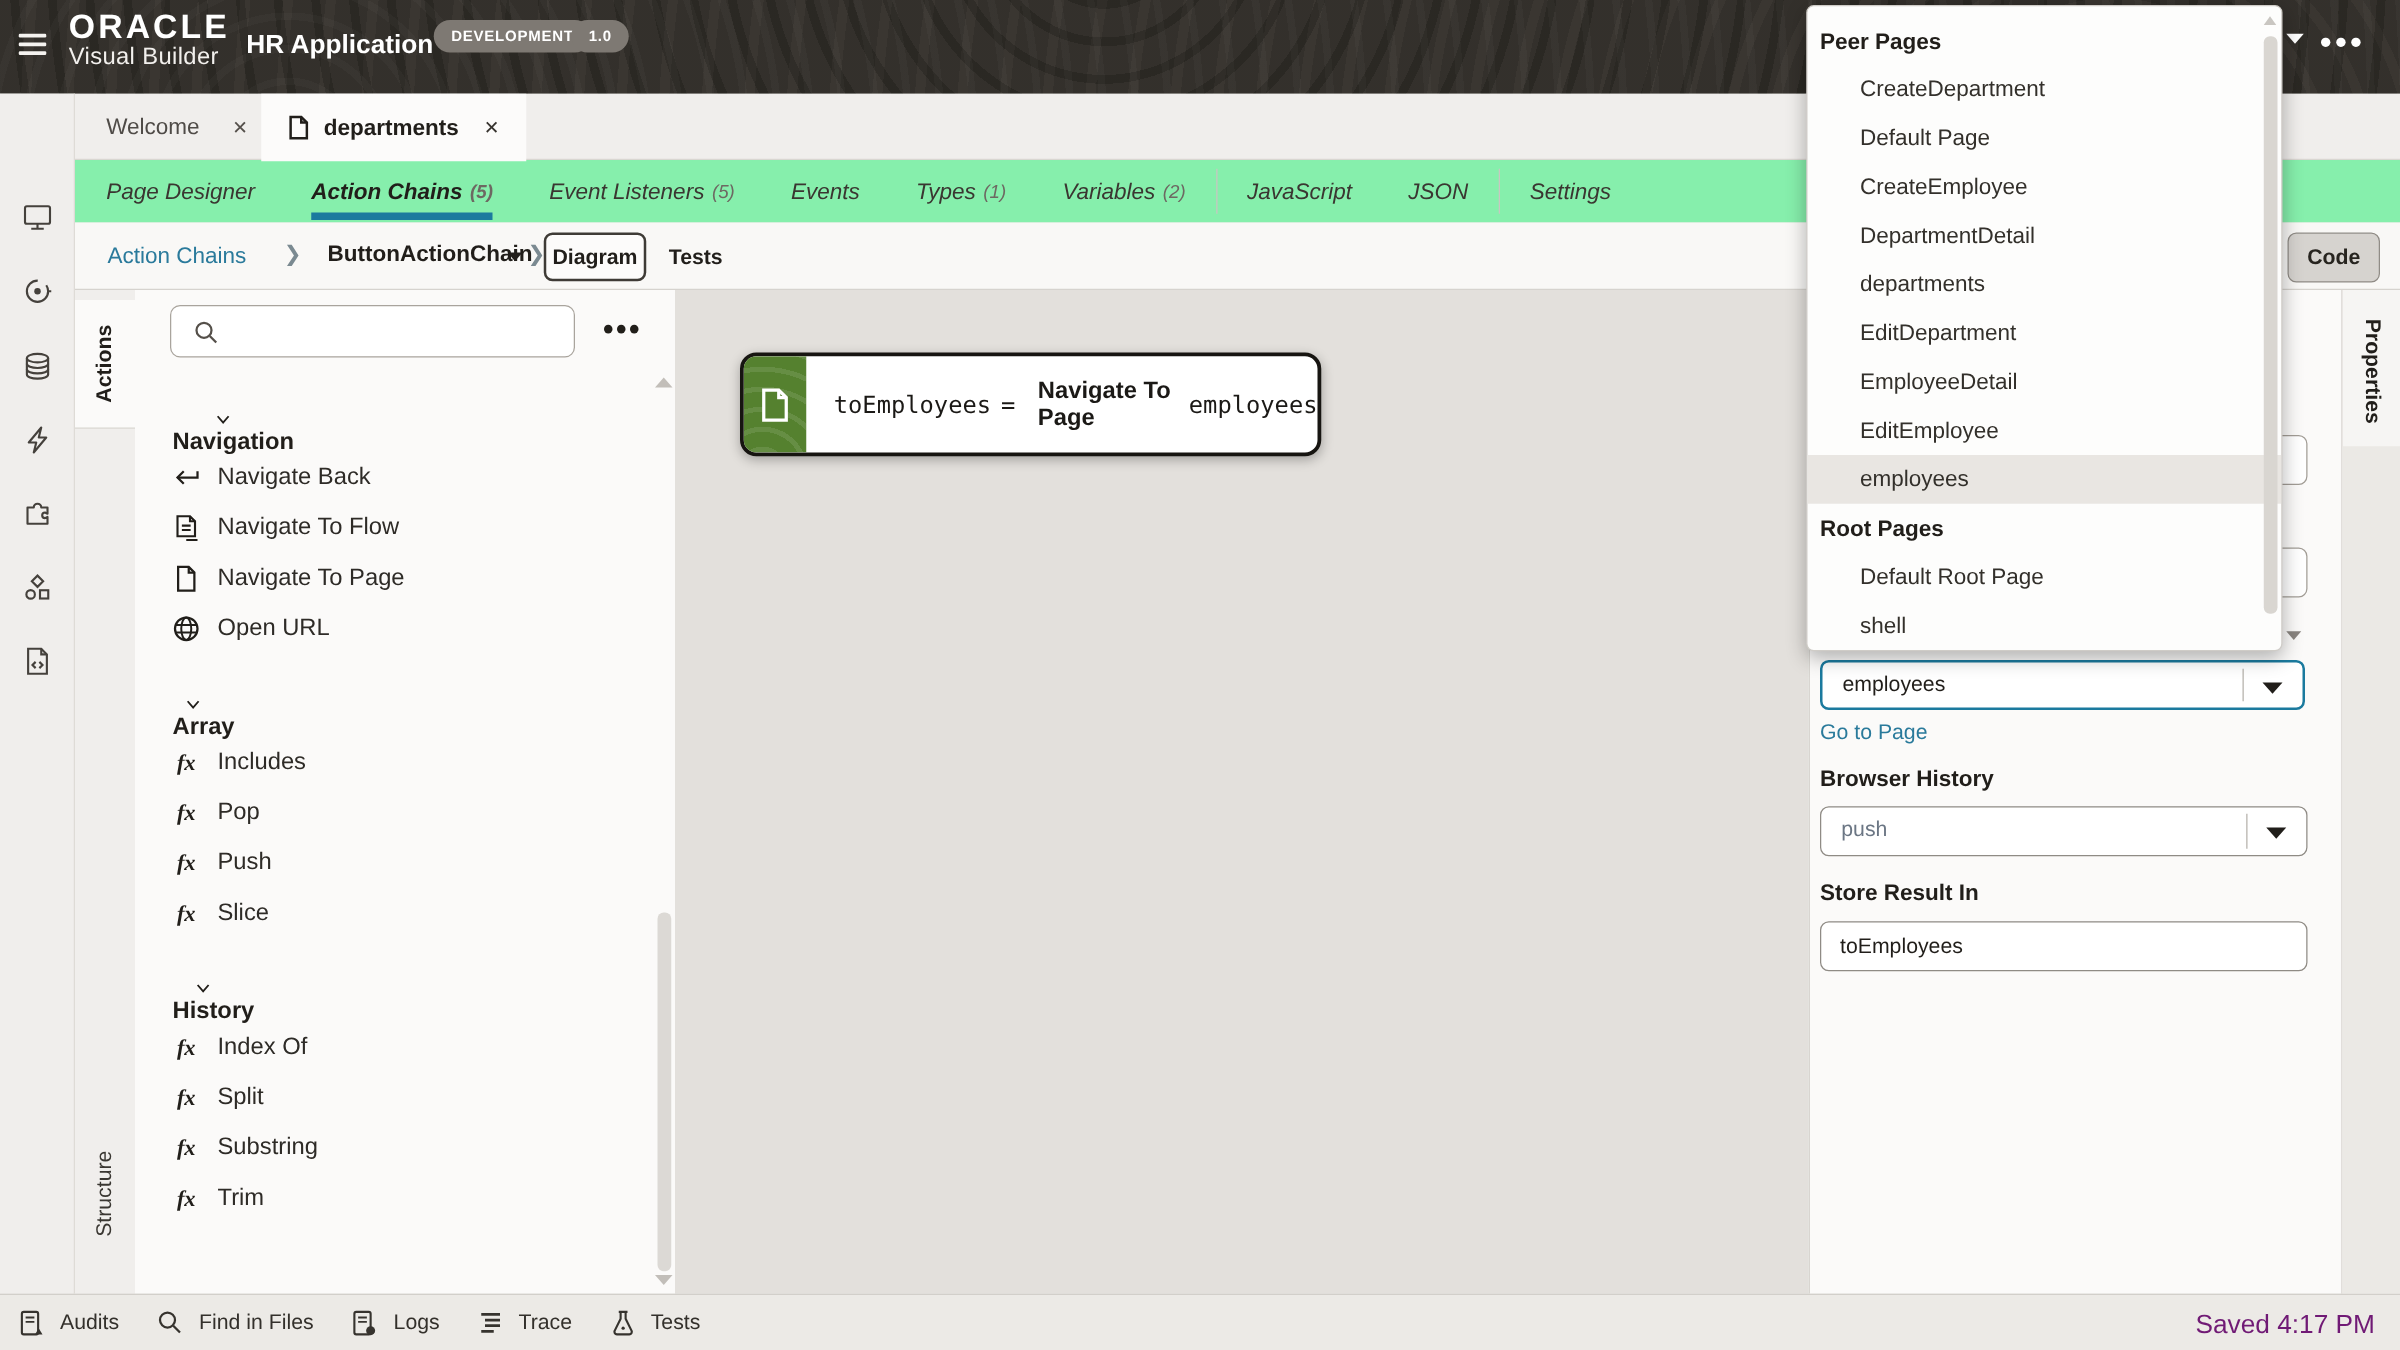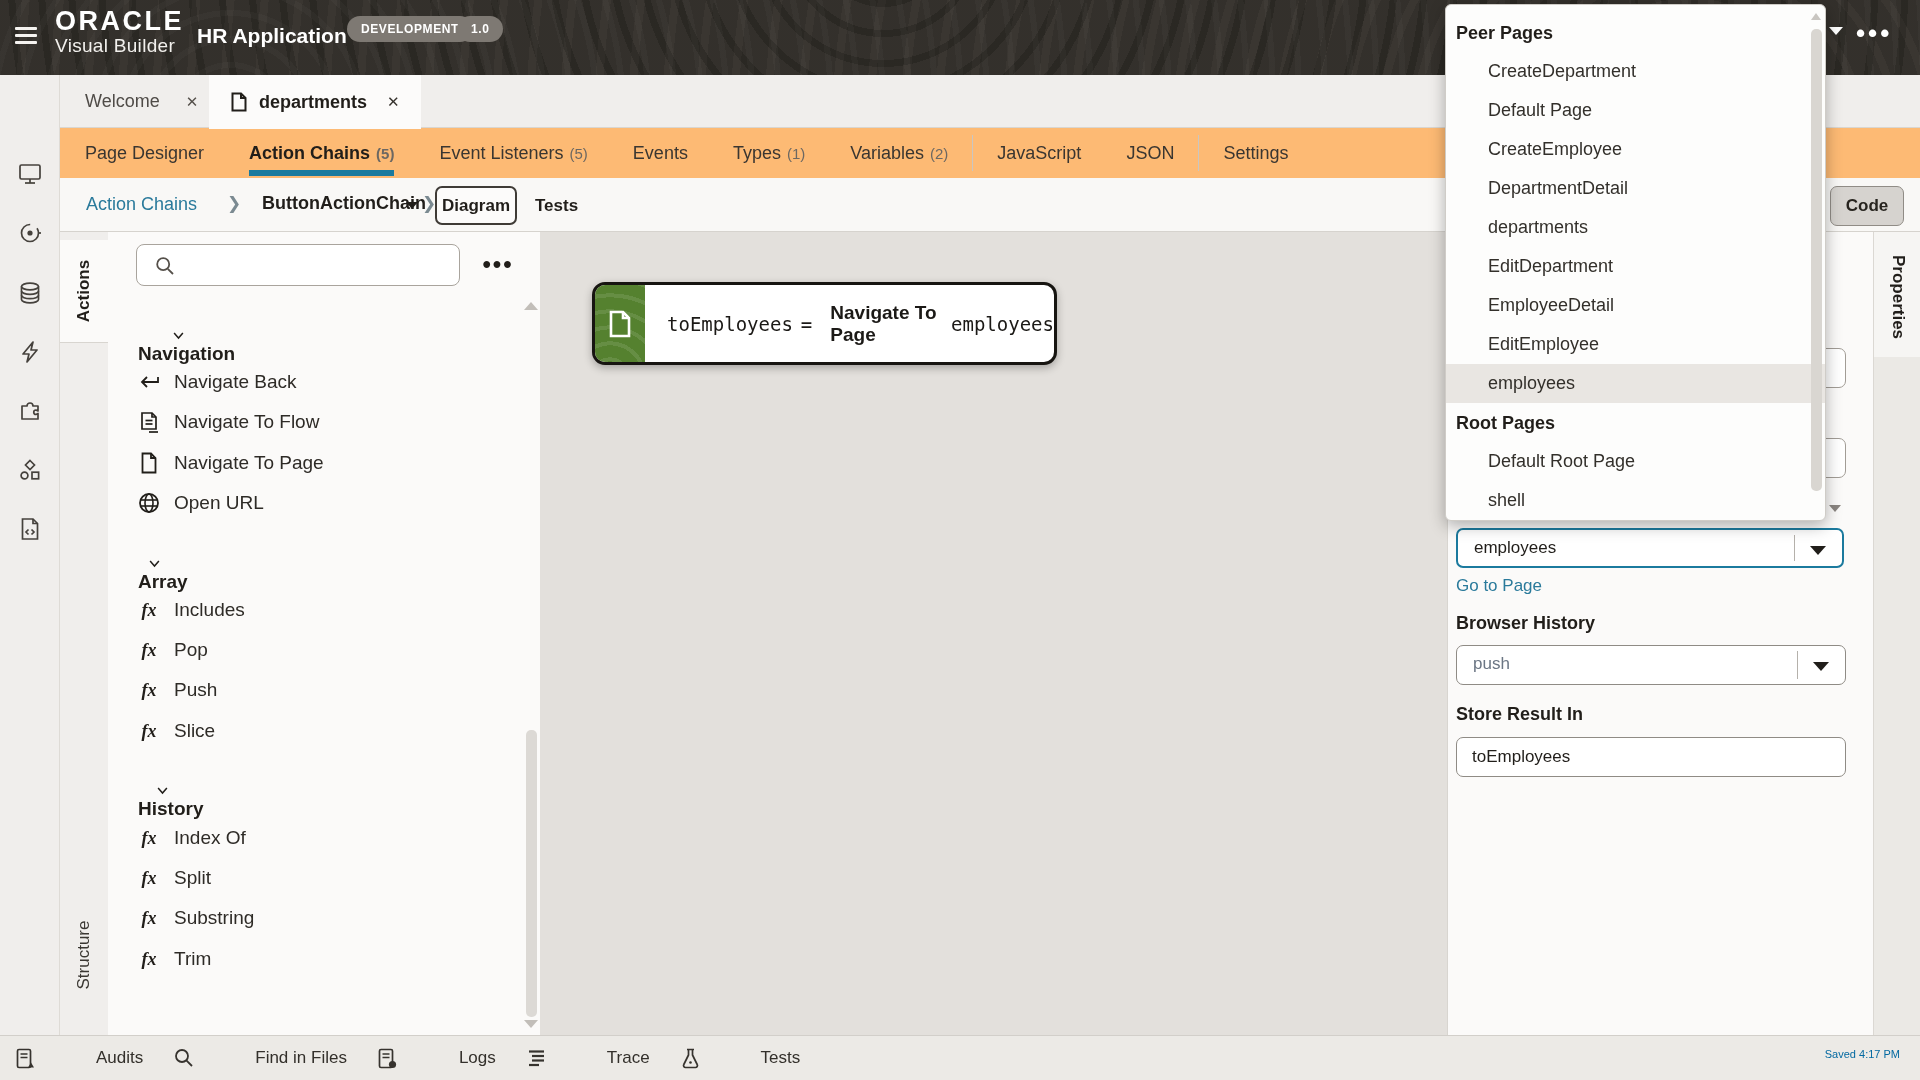--- a/index.html
+++ b/index.html
@@ -35,21 +35,21 @@
   .wtab { position:absolute; top:0; height:53px; display:flex; align-items:center; cursor:pointer; }
   #tab-welcome { left:85px; color:#4f4b47; font-size:18px; }
   #tab-welcome .x { margin-left:26px; font-size:15px; color:#55504b; }
   #tab-departments { left:209px; width:212px; background:#fcfbfa; height:54px; z-index:2;
     padding-left:22px; color:#211e1a; font-size:18px; font-weight:bold; }
   #tab-departments .x { margin-left:20px; font-size:15px; font-weight:normal; color:#37332e; }
   #tab-departments svg { margin-right:12px; }
 
   
   #subtabs { position:absolute; left:60px; top:128px; width:1860px; height:50px;
-    background:#fdba74; display:flex; align-items:center; padding-left:25px; }
+    background:#86efac; display:flex; align-items:center; padding-left:25px;font-style:italic; }
   .stab { position:relative; height:50px; display:flex; align-items:center; margin-right:45px;
     font-size:18px; color:#3a3631; cursor:pointer; white-space:nowrap; }
   .stab .cnt { font-size:15px; color:#6d6862; margin-left:6px; }
   .stab.active { font-weight:bold; color:#211e1a; }
   .stab.active::after { content:""; position:absolute; left:0; right:0; bottom:2px; height:6px; background:#1b7a9e; }
   .stab-div { width:1px; height:36px; background:#c9c6c1; margin-right:24px; margin-left:-21px; }
 
   
   #toolbar { position:absolute; left:60px; top:178px; width:1860px; height:54px;
     background:#f9f8f6; border-bottom:1px solid #d6d3ce; }
@@ -161,22 +161,22 @@
   .pp-item.selected { background:#e9e6e2; }
   #popup .thumb { position:absolute; right:3px; top:24px; width:11px; height:462px; background:#d9d6d1; border-radius:5px; }
   #popup .up { position:absolute; right:4px; top:8px; width:0; height:0;
     border-left:5px solid transparent; border-right:5px solid transparent; border-bottom:7px solid #c9c6c1; }
 
   
   #statusbar { position:absolute; left:0; top:1035px; width:1920px; height:45px;
     background:#eceae6; border-top:1px solid #d2cfca; display:flex; align-items:center; padding-left:16px; }
   .sbitem { display:flex; align-items:center; margin-right:31px; cursor:pointer; }
   .sbitem svg { margin-right:13px; }
-  .sbitem .lb { font-size:17px; color:#33302b;margin-left:48px; }
-  #saved { position:absolute; right:20px; top:12px; font-size:11px; color:#0369a1; }
+  .sbitem .lb { font-size:17px; color:#33302b; }
+  #saved { position:absolute; right:20px; top:12px; font-size:21px; color:#701a75; }
 </style>
 </head>
 <body>
 
 <div id="header">
   <div class="hamburger">
       <span></span>
       <span></span>
       <span></span>
     </div>

